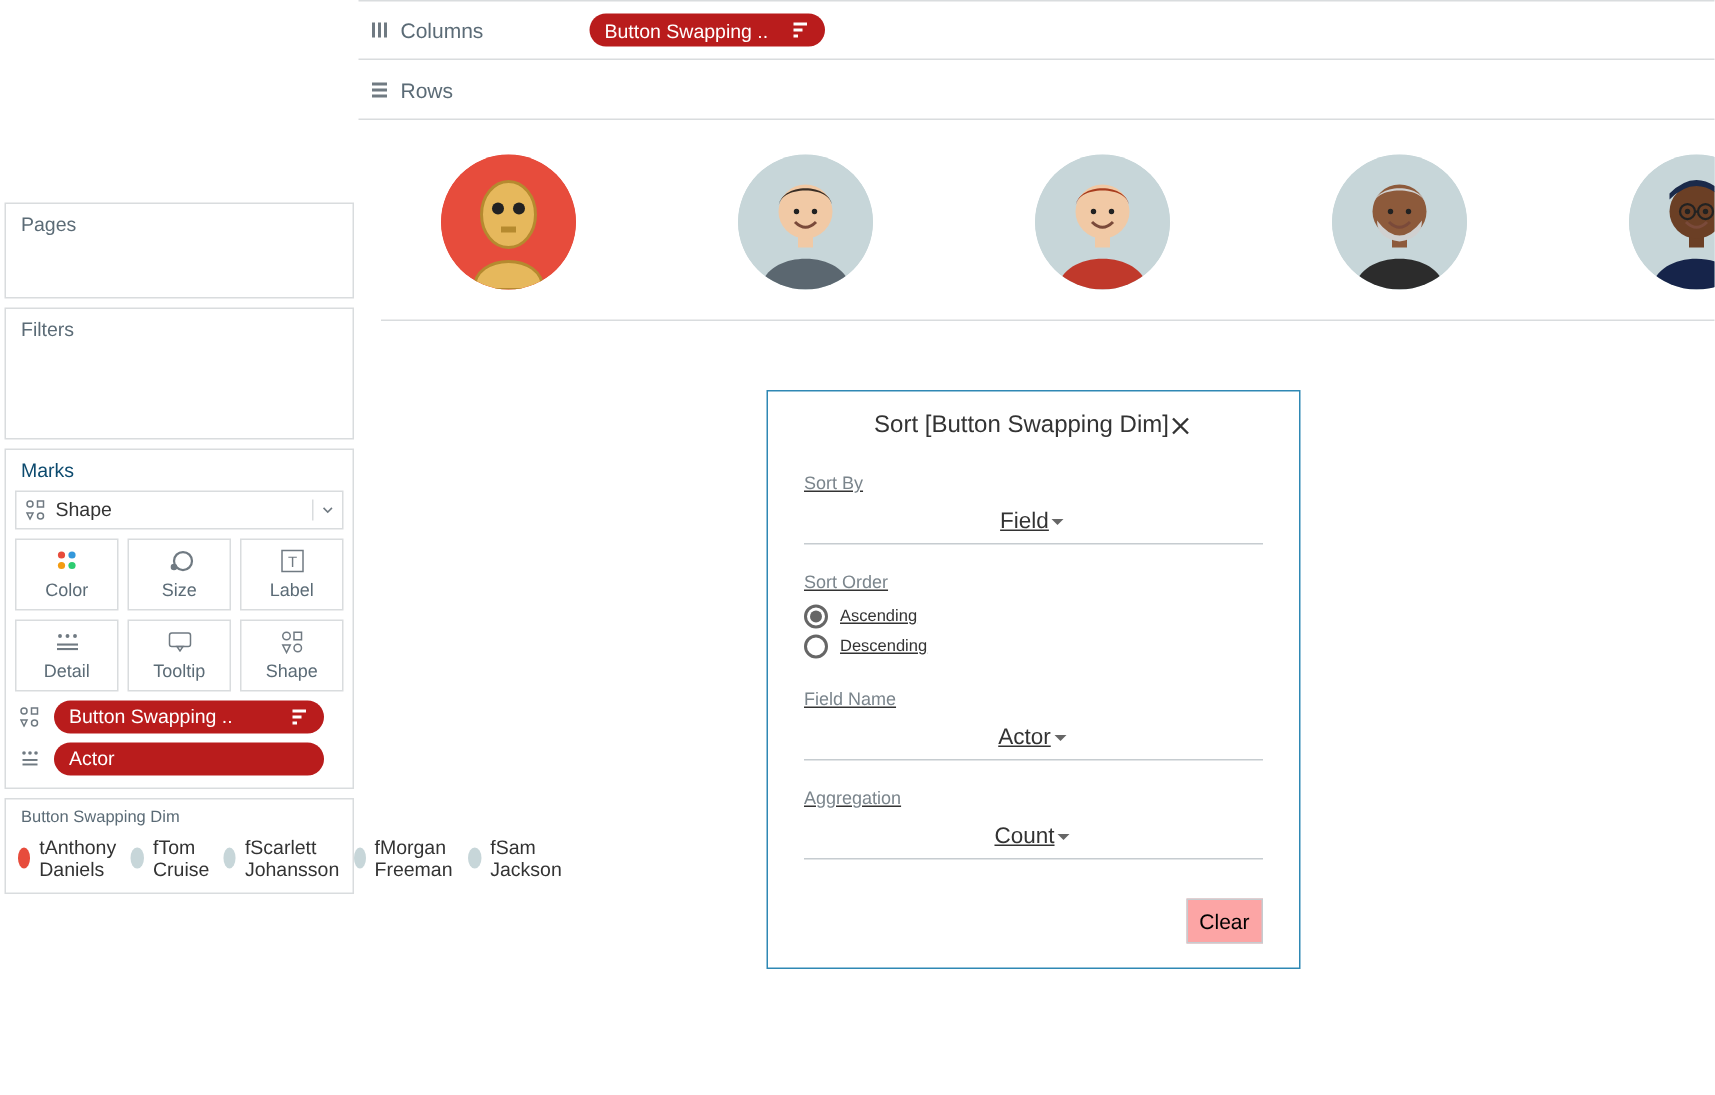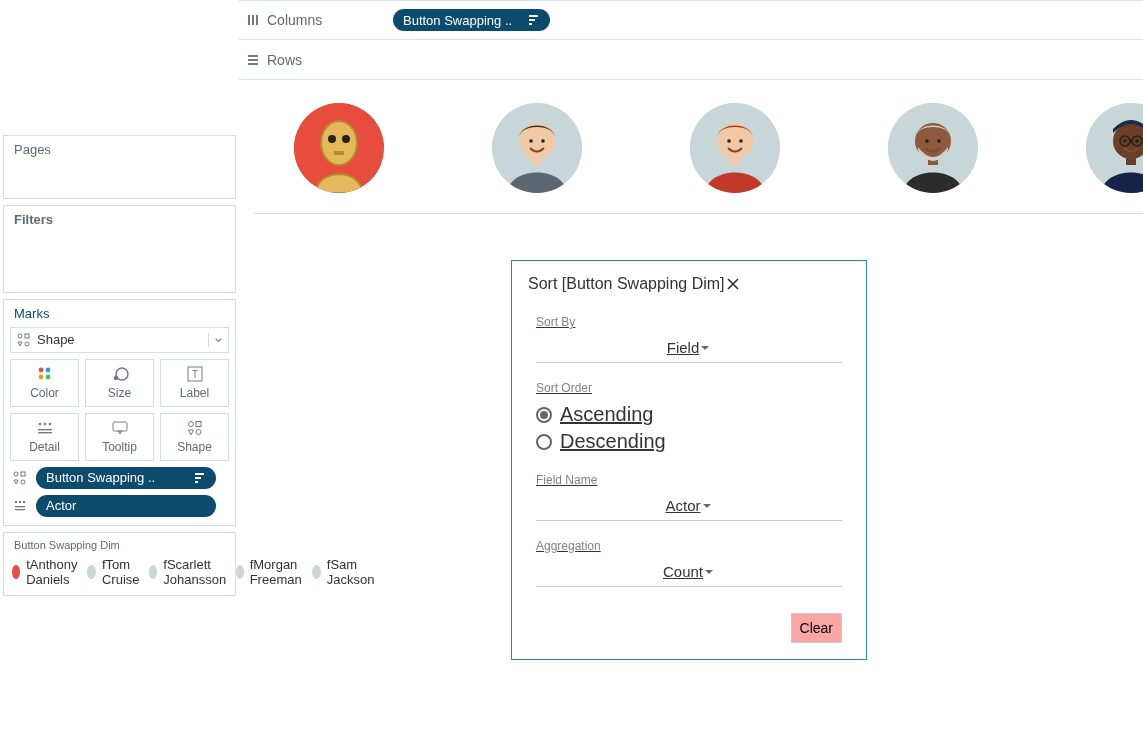--- a/index.html
+++ b/index.html
@@ -3,40 +3,40 @@
 <meta charset="utf-8">
 <style>
   * { box-sizing: border-box; margin: 0; padding: 0; }
   html, body { width: 1143px; height: 730px; font-family: "Segoe UI", Arial, sans-serif; font-size: 13px; color: #333; background: #fff; }
   #app { display: flex; width: 100%; height: 100%; }
   
   .left-col { width: 239px; padding: 3px 3px 3px 3px; display: flex; flex-direction: column; gap: 6px; justify-content: center; }
   .card { border: 1px solid #d9dcde; background: #fff; }
   .card-title { padding: 6px 10px 4px 10px; color: #5b6b76; font-size: 13px; }
   .card-pages { height: 64px; }
-  .card-filters { height: 88px; font-weight: bold; }
+  .card-filters { height: 88px; }
   .card-marks { }
   .marks-header { padding: 6px 10px 2px 10px; color: #0c4a6e; font-size: 13px; }
   .mark-type {
     display: flex; align-items: center; gap: 6px; margin: 4px 6px 6px 6px;
     border: 1px solid #d9dcde; height: 26px; padding: 0 6px; cursor: pointer;
   }
   .mark-type .spacer { flex: 1; }
   .mark-chevron { width: 14px; height: 14px; border-left: 1px solid #d9dcde; padding-left: 6px; display: flex; align-items: center; }
   .mark-grid { display: grid; grid-template-columns: repeat(3, 1fr); gap: 6px; padding: 0 6px; }
   .mark-cell {
     border: 1px solid #d9dcde; height: 48px; display: flex; flex-direction: column; align-items: center; justify-content: center;
     gap: 3px; color: #5b6b76; font-size: 12px; cursor: pointer;
   }
   .mark-cell .mi { width: 18px; height: 18px; display: flex; align-items: center; justify-content: center; }
   .pills-area { padding: 6px 6px 8px 6px; display: flex; flex-direction: column; gap: 6px; }
   .pill-row { display: flex; align-items: center; gap: 6px; }
   .pill-row .lead-icon { width: 20px; display:flex; justify-content:center; }
   .pill {
-    display: flex; align-items: center; gap: 6px; background: #0c4a6e; color: #fff;
+    display: flex; align-items: center; gap: 6px; background: #b91c1c; color: #fff;
     border-radius: 14px; padding: 3px 10px 3px 10px; font-size: 13px; height: 22px; cursor:pointer;
   }
   .pill-wide { width: 180px; }
   .legend-card { }
   .legend-title { padding: 6px 10px 4px 10px; color: #5b6b76; font-size: 11px; }
   .legend-list { padding: 2px 8px 8px 8px; display: flex; flex-direction: row; gap: 4px; }
   .legend-item { display: flex; align-items: center; gap: 6px; font-size: 13px; color:#333; }
   .legend-swatch { width: 14px; height: 14px; border-radius: 50%; background:#ccc; display:inline-block; }
 
   
@@ -48,30 +48,30 @@
   .canvas-wrap { flex:1; border: 1px solid #d9dcde; border-left: none; border-top: none; border-bottom: none; position: relative; padding: 14px 14px; }
   .canvas { border: 1px solid transparent; }
   .avatar-row { display: flex; justify-content: flex-start; gap: 108px; padding: 8px 40px 20px 40px; border-bottom: 1px solid #d9dcde; }
   .avatar { width: 90px; height: 90px; border-radius: 50%; background:#c7d6d9; display:flex; align-items:center; justify-content:center; overflow:hidden; }
 
   
   .dialog {
     position: absolute; top: 180px; left: 272px; width: 356px; border: 1px solid #2f88b4; background:#fff;
     padding: 14px 16px 16px 16px; box-shadow: 0 0 0 rgba(0,0,0,0);
   }
-  .dialog-title-row { display:flex; align-items:center; justify-content:flex-start; margin-bottom: 22px; }
+  .dialog-title-row { display:flex; align-items:center; justify-content:center; margin-bottom: 22px; }
   .dialog-title { font-size: 16px; color:#333; }
   .close-x { cursor:pointer; }
   .field-group { margin-bottom: 18px; padding: 0 8px; text-decoration: underline; }
   .field-label { font-size: 12px; color:#7b858c; margin-bottom: 6px; }
   .select-line {
     display:flex; align-items:center; justify-content:center;
     border-bottom: 1px solid #c6ccd0; padding: 4px 2px 6px 2px; cursor:pointer; font-size:15px; color:#333;
   }
-  .radio-row { display:flex; align-items:center; gap:8px; padding: 2px 0; cursor:pointer; font-size:20px; color:#333; }
+  .radio-row { display:flex; align-items:center; gap:8px; padding: 2px 0; cursor:pointer; font-size:11px; color:#333; }
   .radio-outer { width:16px; height:16px; border:2px solid #666; border-radius:50%; display:flex; align-items:center; justify-content:center; }
   .radio-inner { width:8px; height:8px; border-radius:50%; background:#666; }
   .dialog-footer { display:flex; justify-content:flex-end; padding: 8px 8px 0 8px; }
   .btn { border:1px solid #c6ccd0; background:#fca5a5; padding: 6px 8px; font-size:14px; cursor:pointer; }
 
   
   svg { display:block; }
 </style>
 </head>
 <body>

